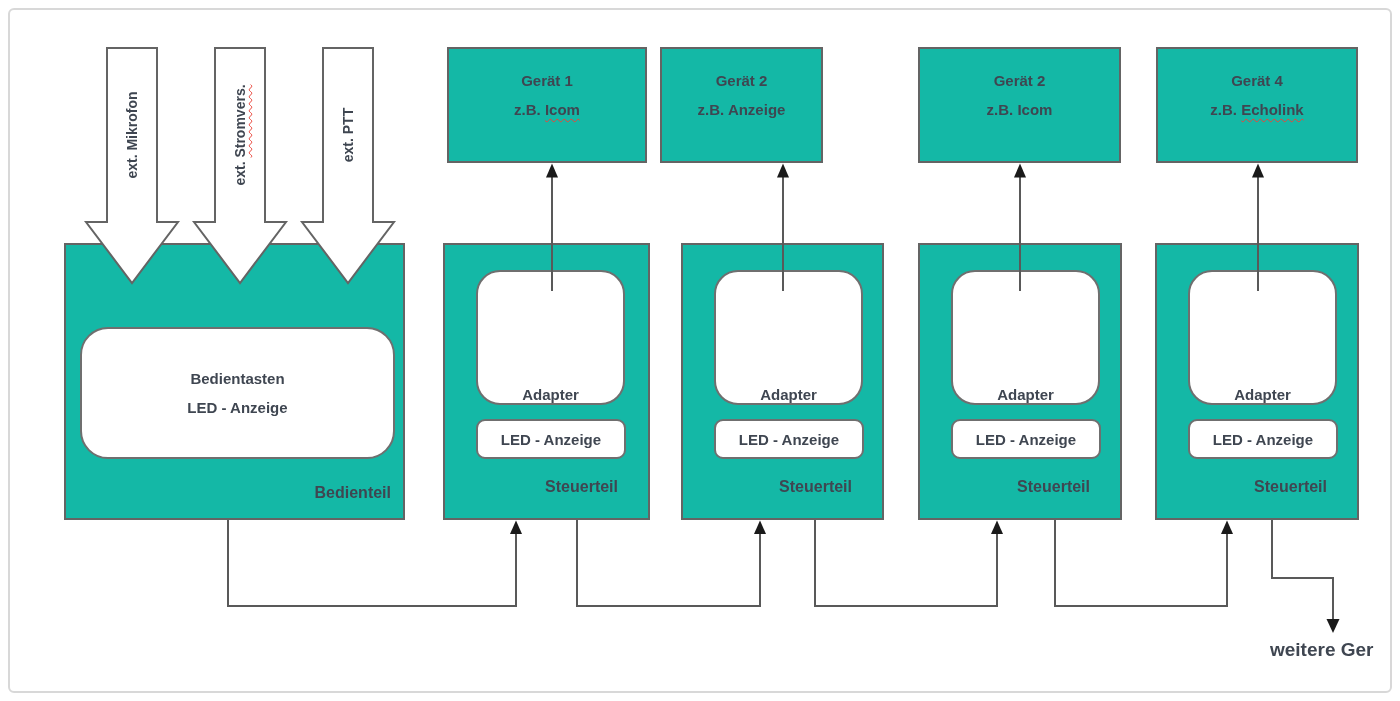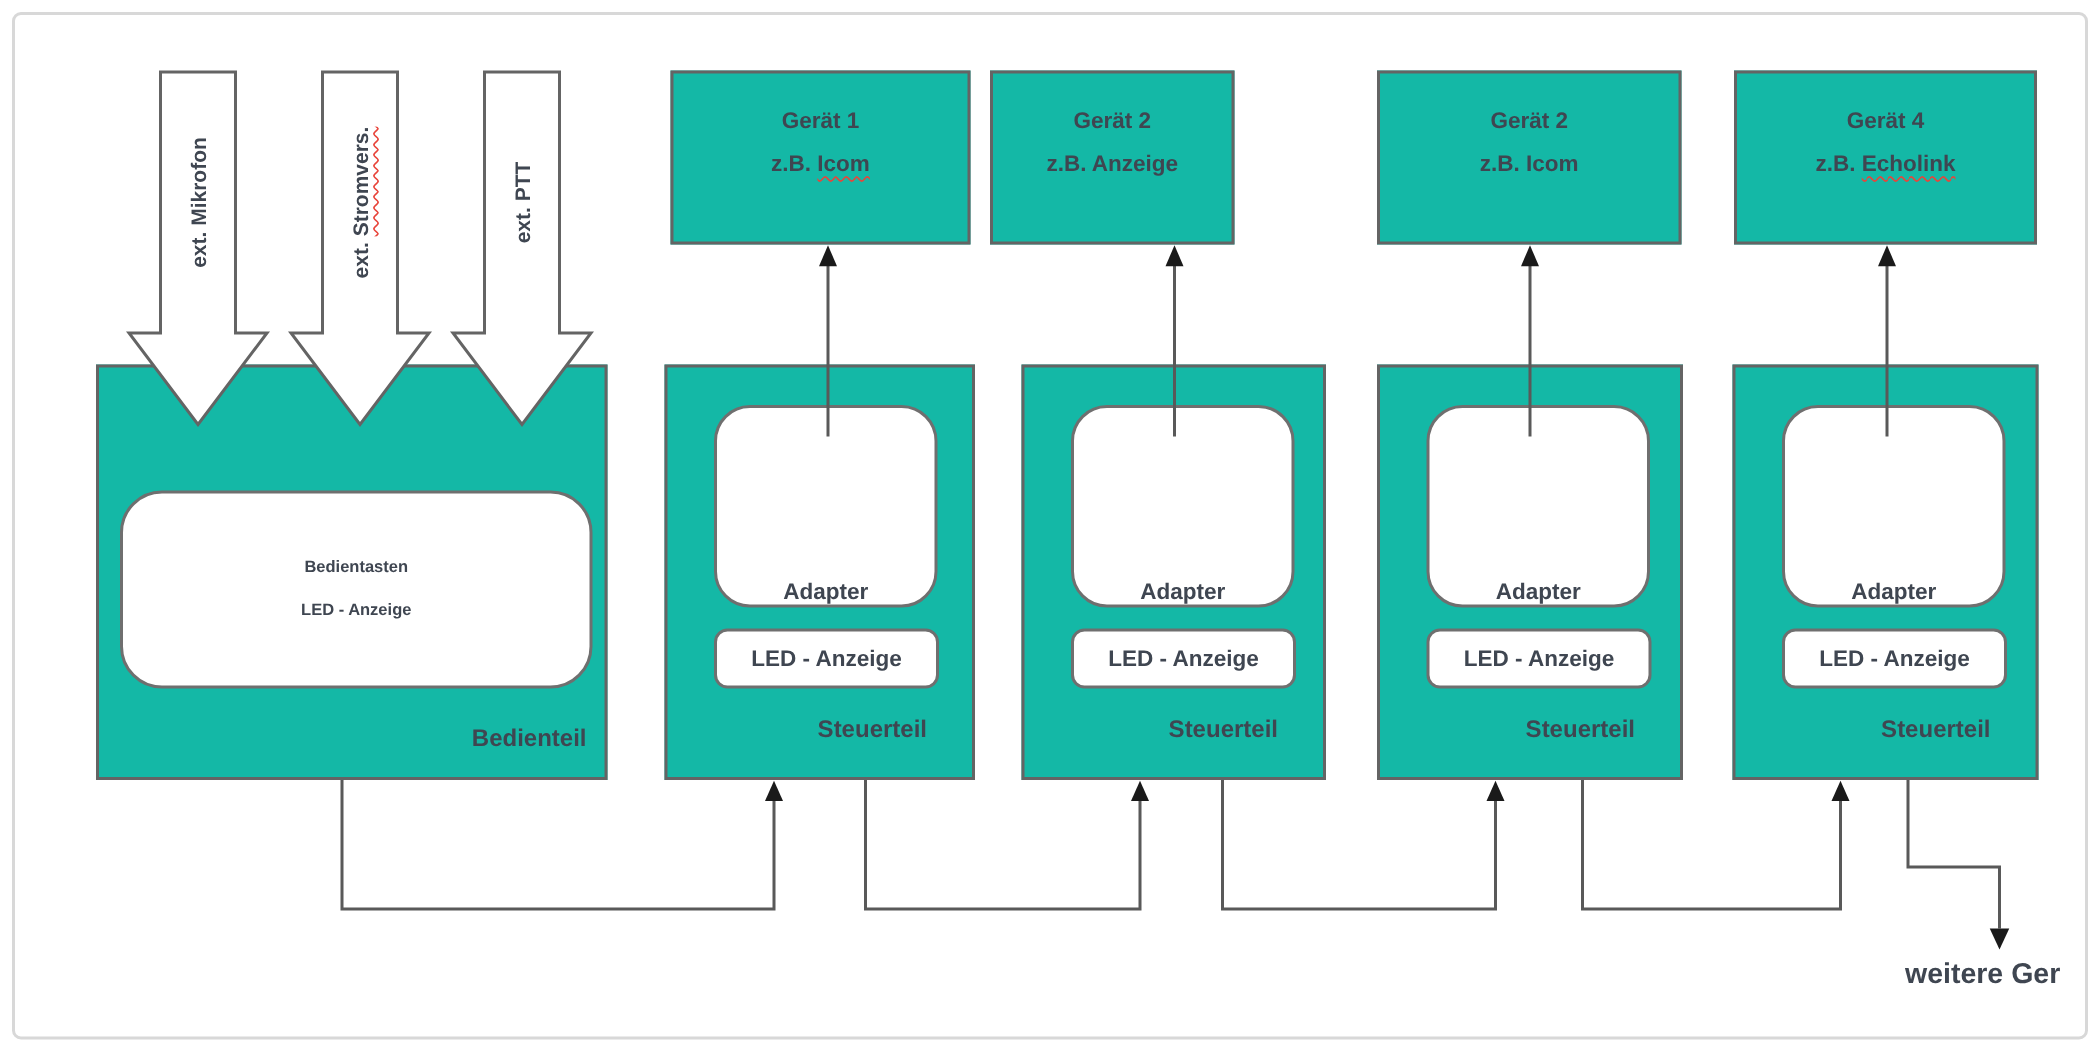--- a/index.html
+++ b/index.html
@@ -18,21 +18,21 @@
     box-sizing:border-box;
   }
   .rounded{
     position:absolute;background:#ffffff;border:2px solid var(--border2,#6f6f6f);
     box-sizing:border-box;
   }
   
   .bedienteil{left:64px;top:243px;width:341px;height:277px;}
   .inner-panel{left:14px;top:82px;width:315px;height:132px;border-radius:28px;
     display:flex;flex-direction:column;align-items:center;justify-content:center;}
-  .panel-line{font-size:11px;font-weight:700;line-height:29px;text-align:left;}
+  .panel-line{font-size:15px;font-weight:700;line-height:29px;text-align:left;}
   .corner-label{position:absolute;font-size:16px;font-weight:700;}
   .bedienteil-caption{right:12px;bottom:16px;}
   .steuerteil-caption{right:30px;bottom:22px;}
   
   .geraet{top:47px;height:116px;padding-top:17px;text-align:center;}
   .g1{left:447px;width:200px;}
   .g2{left:660px;width:163px;}
   .g3{left:918px;width:203px;}
   .g4{left:1156px;width:202px;}
   .gline{font-size:15px;font-weight:700;line-height:29px;}

